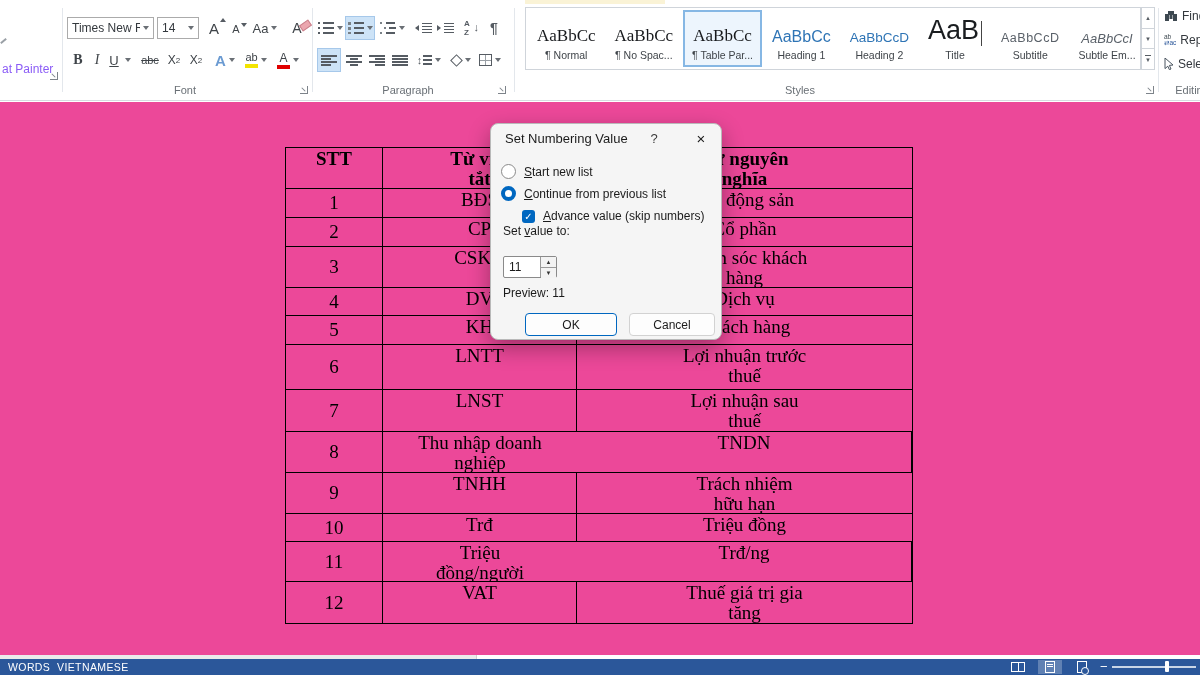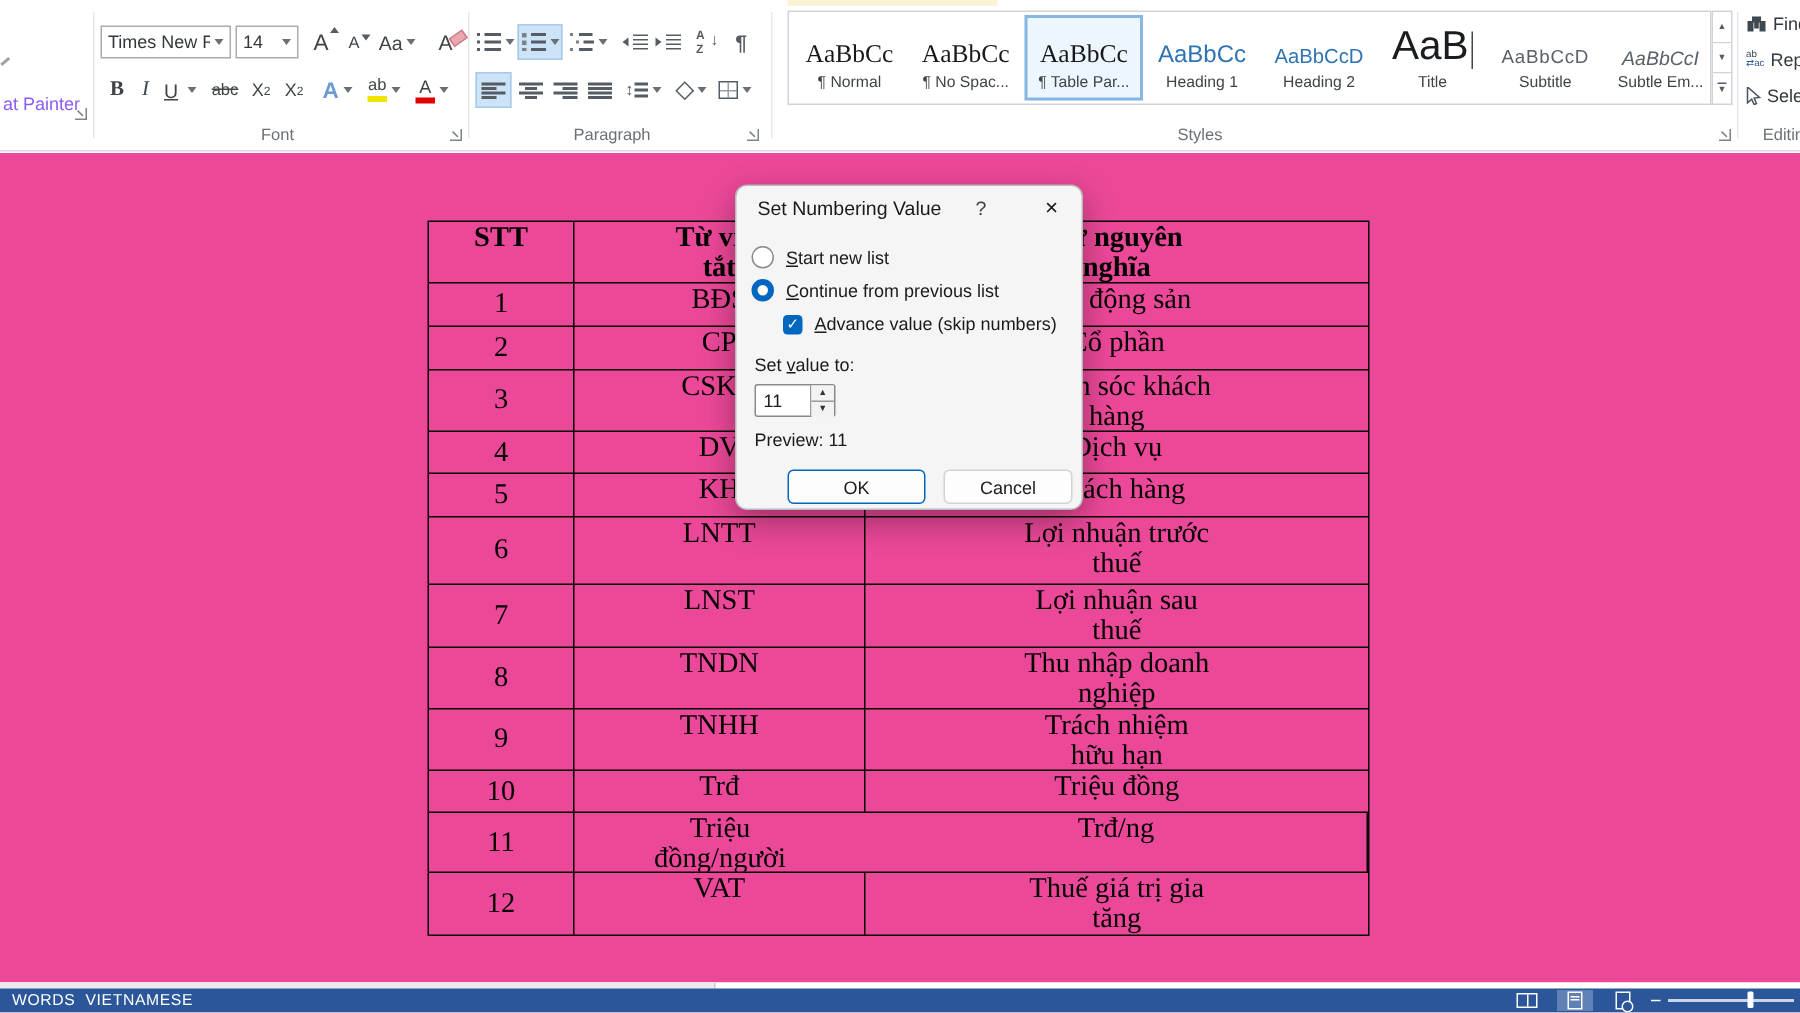--- a/index.html
+++ b/index.html
@@ -469,23 +469,23 @@
 thuế</div>
         </div>
         <div class="trow" style="height: 42px;">
           <div class="tcell c0">7</div>
           <div class="tcell c1">LNST</div>
           <div class="tcell c2">Lợi nhuận sau
 thuế</div>
         </div>
         <div class="trow" style="height: 41px;">
           <div class="tcell c0">8</div>
-          <div class="tcell c1">TNDN</div>
           <div class="tcell c2">Thu nhập doanh
 nghiệp</div>
+          <div class="tcell c1">TNDN</div>
         </div>
         <div class="trow" style="height: 41px;">
           <div class="tcell c0">9</div>
           <div class="tcell c1">TNHH</div>
           <div class="tcell c2">Trách nhiệm
 hữu hạn</div>
         </div>
         <div class="trow" style="height: 28px;">
           <div class="tcell c0">10</div>
           <div class="tcell c1">Trđ</div>
@@ -517,21 +517,21 @@
     </div>
     <div class="dlg-row" style="left:10px; top:62px;">
       <span class="radio sel"></span>
       <span><span class="ul">C</span><span>ontinue from previous list</span></span>
     </div>
     <div class="dlg-row" style="left:31px; top:85px;">
       <span class="checkbox">✓</span>
       <span><span class="ul">A</span><span>dvance value (skip numbers)</span></span>
     </div>
 
-    <div class="dlg-row" style="left:12px; top:112px;">
+    <div class="dlg-row" style="left:12px; top:100px;">
       <span><span>Set </span><span class="ul">v</span><span>alue to:</span></span>
     </div>
     <div class="spin">
       <input class="spin-input" readonly="" value="11" style="">
       <div class="spin-btns">
         <span>▲</span>
         <span>▼</span>
       </div>
     </div>
     <div class="dlg-row" style="left:12px; top:162px;">

